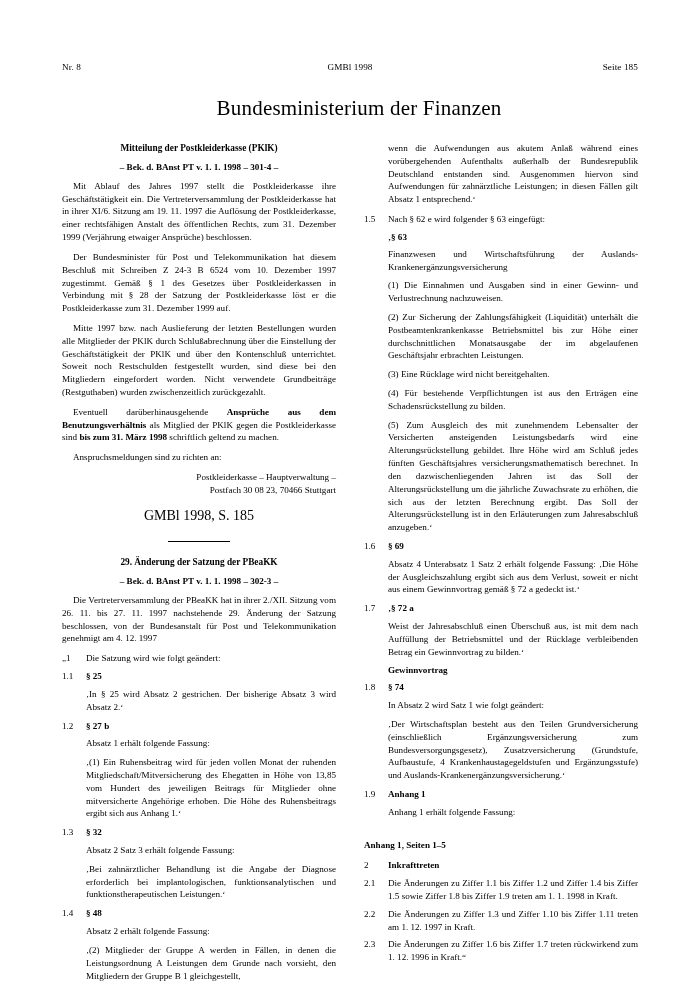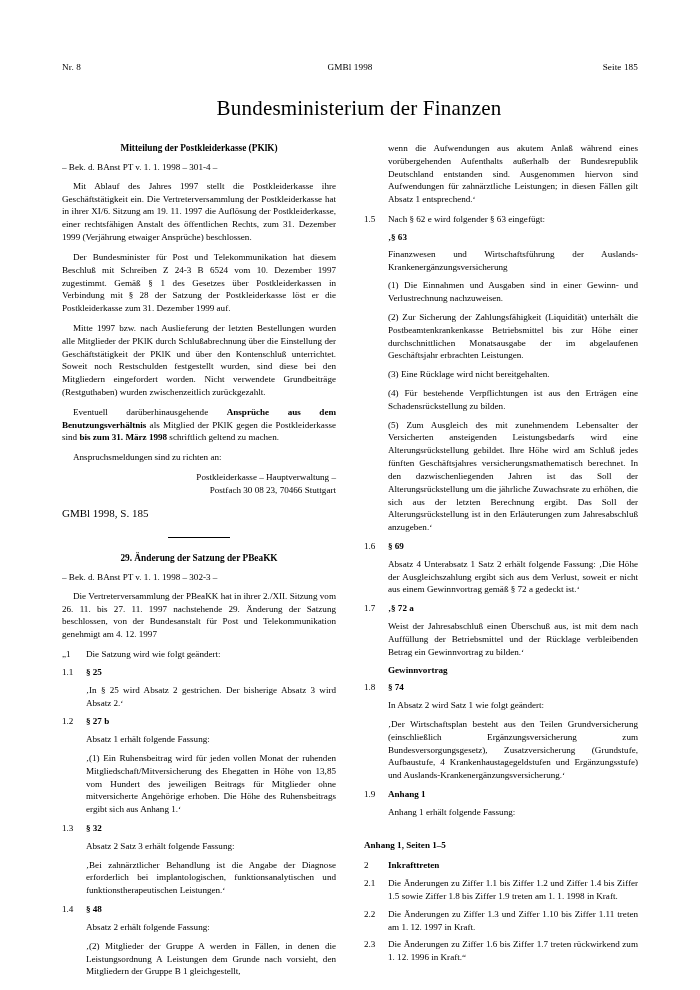--- a/index.html
+++ b/index.html
@@ -75,39 +75,40 @@
 
   
   .ttl {
     text-align: center;
     font-weight: bold;
     font-size: 9.3px;
     margin: 0 0 6px 0;
     line-height: 1.35;
   }
   .subttl {
-    font-weight: normal;
+    text-align: center;
+    font-weight: bold;
     font-size: 9.1px;
     margin: 0 0 7px 0;
     line-height: 1.35;
   }
   p.para {
     margin: 0 0 7px 0;
     text-indent: 11px;
   }
   .addr {
     margin: 0 0 8px 0;
     text-indent: 0;
     text-align: right;
   }
   .addr div { line-height: 1.4; }
   .srcline {
-    text-align: left;
+    text-align: center;
     margin: 9px 0 0 0;
-    font-size: 11px;
+    font-size: 14px;
   }
   .rule {
     width: 62px;
     height: 0;
     border-top: 1.4px solid #000;
     margin: 16px auto 14px auto;
   }
   
   .item {
     display: flex;

